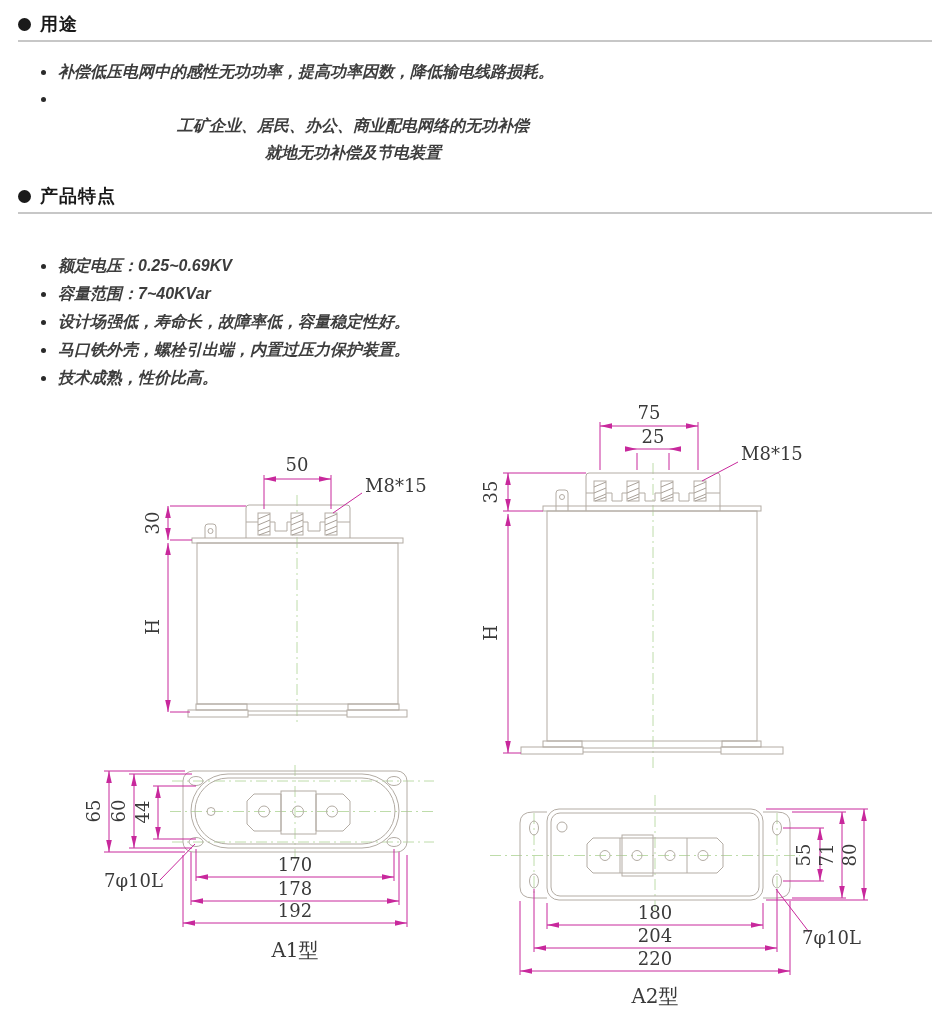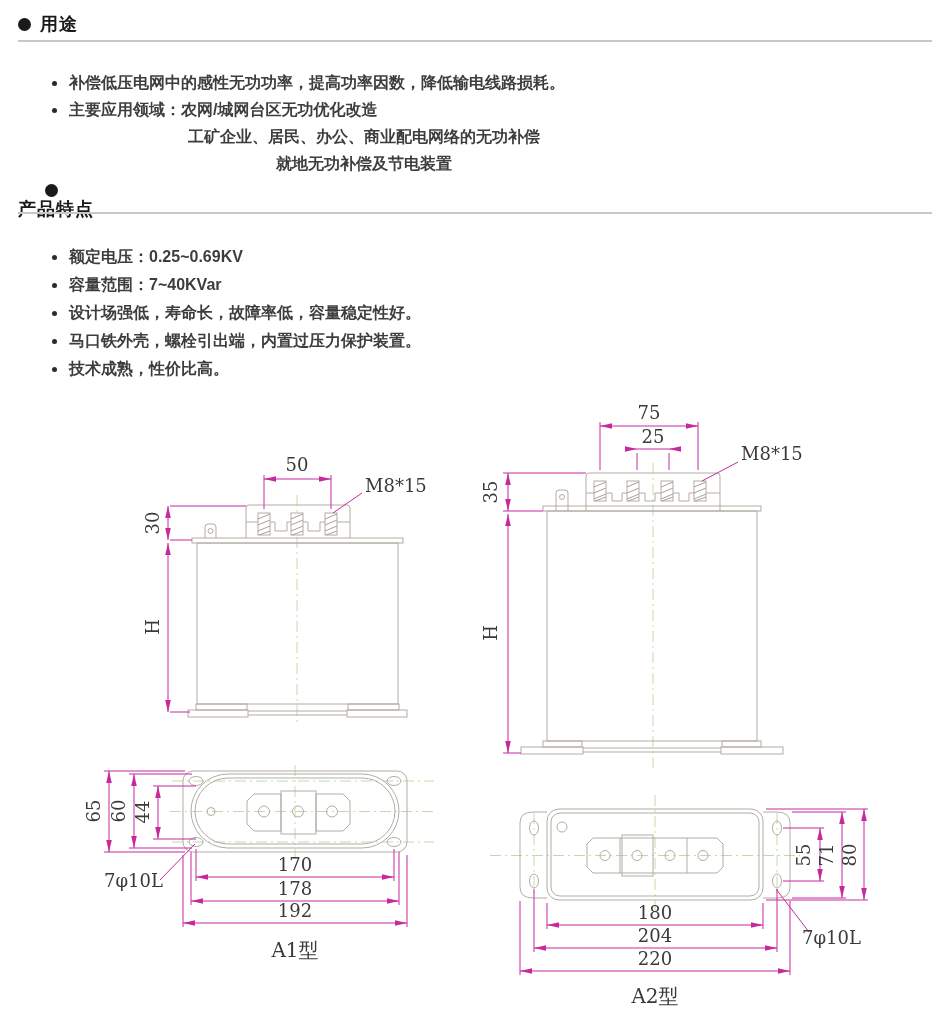--- a/index.html
+++ b/index.html
@@ -2,21 +2,21 @@
 <html><head>
 <meta charset="utf-8">
 <style>
   html,body{margin:0;padding:0;background:#ffffff;}
   .page{position:relative;width:950px;height:1028px;background:#fff;overflow:hidden;
         font-family:"Liberation Sans","DejaVu Sans",sans-serif;}
   .sec-header{position:absolute;left:18px;display:flex;align-items:center;}
   .sec-dot{width:13px;height:13px;border-radius:50%;background:#1a1a1a;margin-right:9px;flex:0 0 auto;}
   .sec-title{font-size:18px;font-weight:bold;color:#1a1a1a;letter-spacing:1px;}
   .rule{position:absolute;left:18px;width:914px;height:2px;background:#c7c7c7;}
-  .blist{position:absolute;left:37px;list-style:none;margin:15px;padding:0;}
+  .blist{position:absolute;left:37px;list-style:none;margin:4px;padding:0;font-style:italic;}
   .blist li{font-size:16px;font-weight:600;color:#3d3d3d;white-space:nowrap;}
   .l27 li{line-height:27px;height:27px;}
   .l28 li{line-height:28px;height:28px;}
   .bdot{display:inline-block;width:5px;height:5px;border-radius:50%;background:#2a2a2a;
         margin-right:12px;vertical-align:2px;}
   li.cont{padding-left:111px;text-align:center;}
   svg.drawing{position:absolute;left:0;top:403px;}
   .ol{stroke:#b3aca4;fill:none;stroke-width:1;}
   .olw{stroke:#b3aca4;fill:#ffffff;stroke-width:1;}
   .hatch{stroke:#a8a098;fill:none;stroke-width:1;}
@@ -31,31 +31,31 @@
 
 <div class="page">
 
   <div class="sec-header" style="top:12px;">
     <span class="sec-dot"></span>
     <span class="sec-title">用途</span>
   </div>
   <div class="rule" style="top:40px;"></div>
   <ul class="blist l27" style="top:54px;">
     <li><span class="bdot"></span><span>补偿低压电网中的感性无功功率，提高功率因数，降低输电线路损耗。</span></li>
-    <li><span class="bdot"></span><span>主要应用领域：农网/城网台区无功优化改造</span></li>
+    <li><span class="bdot"></span></li>
     <li class="cont"><span>工矿企业、居民、办公、商业配电网络的无功补偿</span></li>
     <li class="cont"><span>就地无功补偿及节电装置</span></li>
   </ul>
 
-  <div class="sec-header" style="top:184px;flex-direction:column;">
+  <div class="sec-header" style="top:184px;">
     <span class="sec-dot"></span>
     <span class="sec-title">产品特点</span>
   </div>
   <div class="rule" style="top:212px;"></div>
-  <ul class="blist l28" style="top:228px;">
+  <ul class="blist l28" style="top:248px;">
     <li><span class="bdot"></span><span>额定电压：0.25~0.69KV</span></li>
     <li><span class="bdot"></span><span>容量范围：7~40KVar</span></li>
     <li><span class="bdot"></span><span>设计场强低，寿命长，故障率低，容量稳定性好。</span></li>
     <li><span class="bdot"></span><span>马口铁外壳，螺栓引出端，内置过压力保护装置。</span></li>
     <li><span class="bdot"></span><span>技术成熟，性价比高。</span></li>
   </ul>
 
   <svg class="drawing" width="950" height="625" viewBox="0 0 950 625">
 
     <g>

